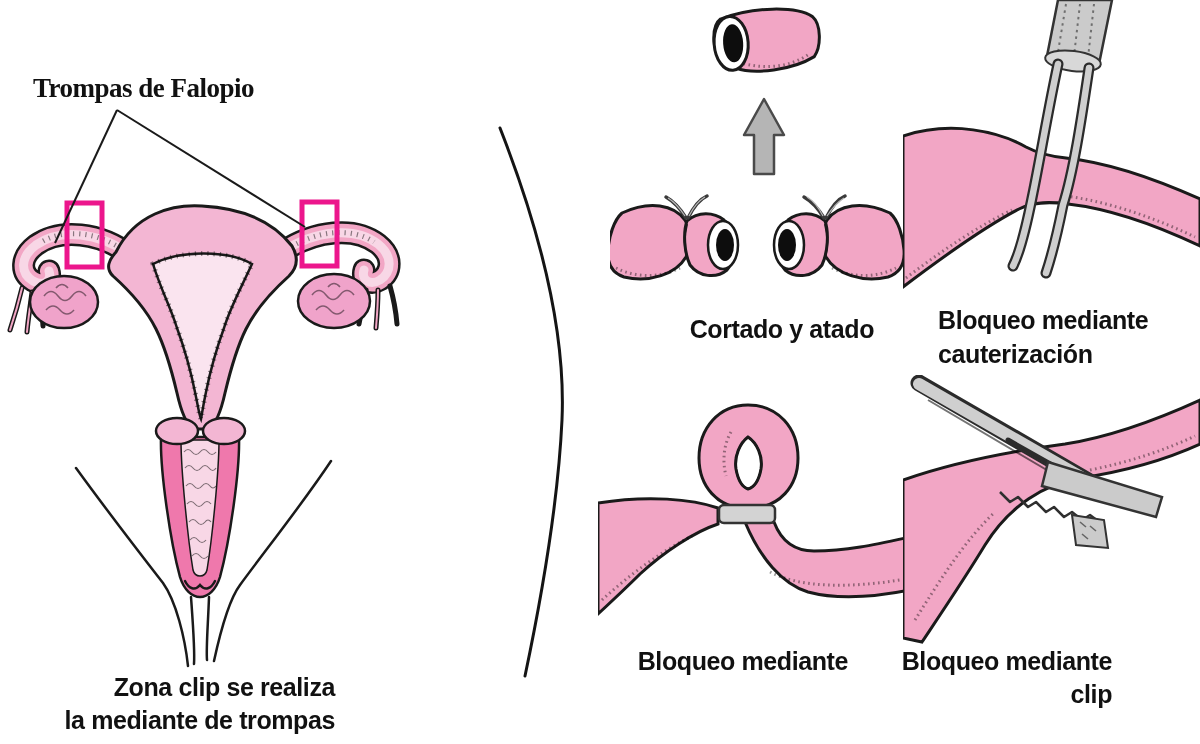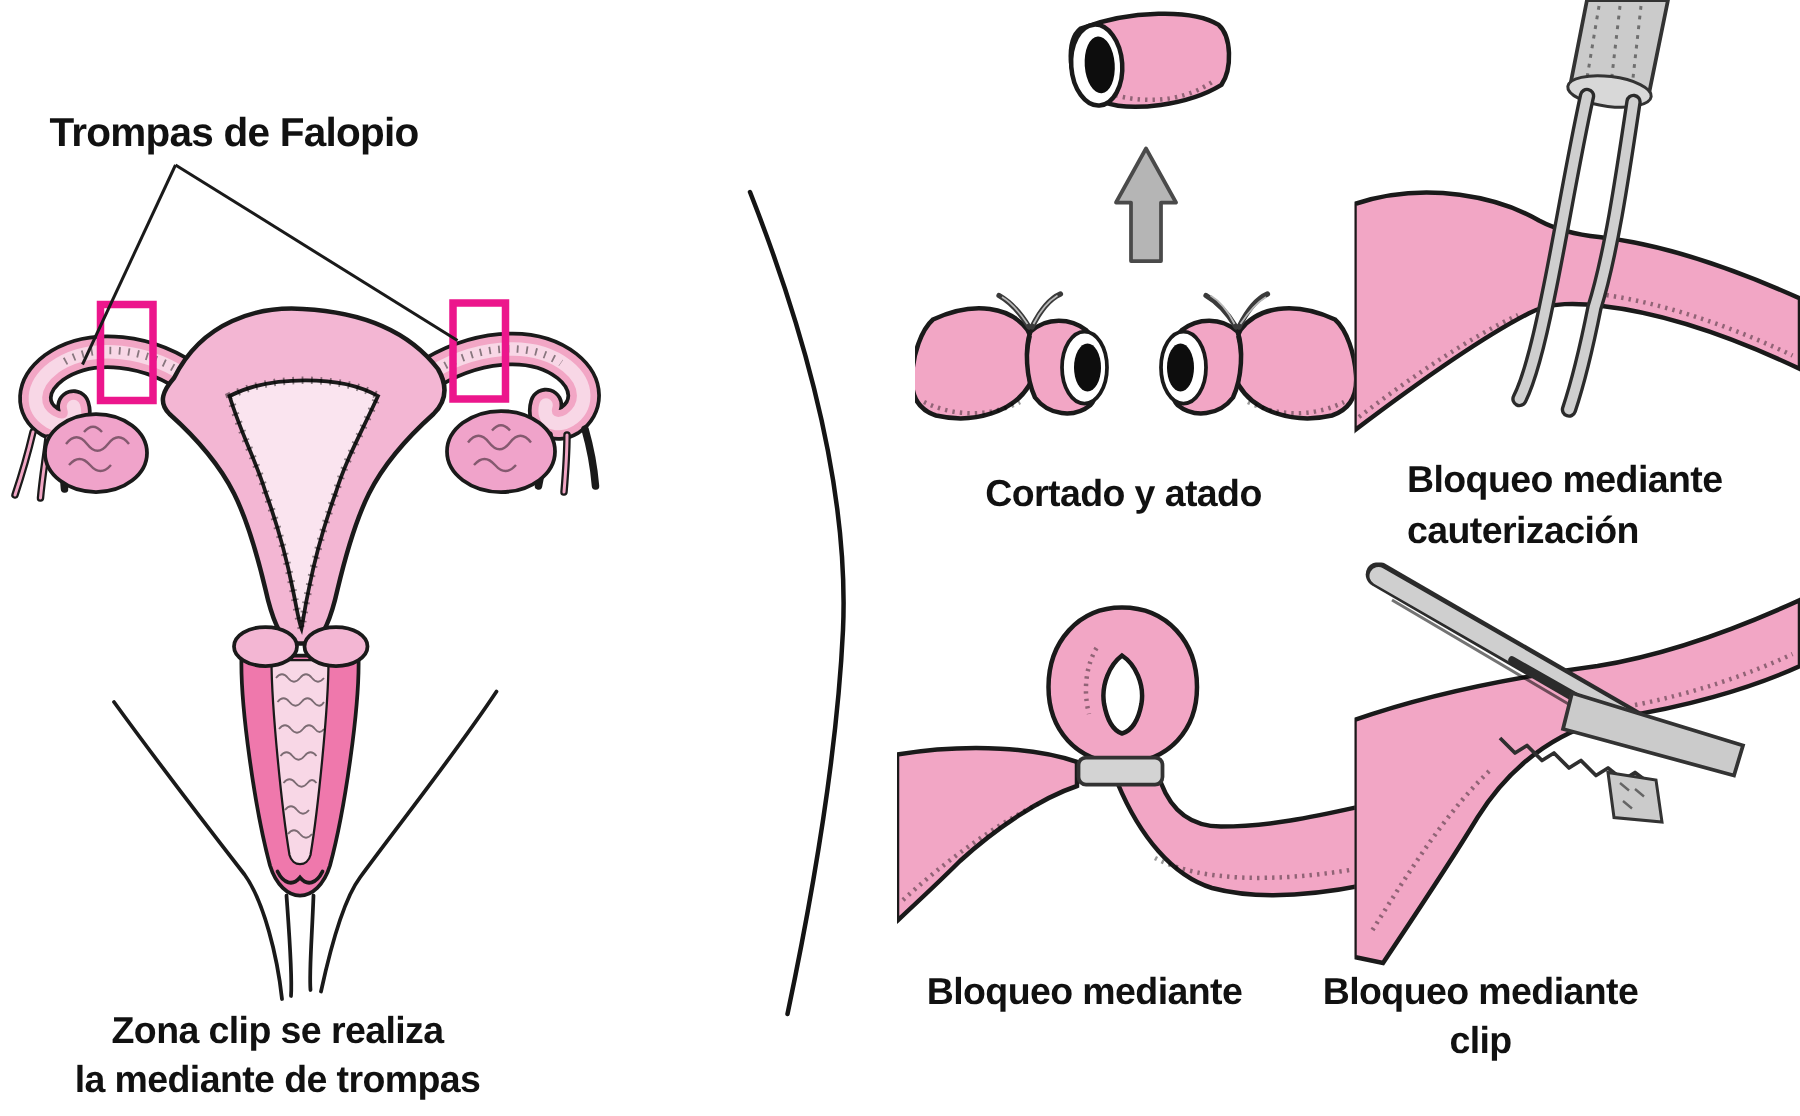--- a/index.html
+++ b/index.html
@@ -5,22 +5,22 @@
   html,body{margin:0;padding:0;background:#fff;}
   #canvas{
     position:relative;width:1200px;height:744px;background:#fff;overflow:hidden;
     font-family:"Liberation Sans", sans-serif;color:var(--text-ink,#111);
   }
   .abs{position:absolute;}
   .label{
     font-weight:bold;letter-spacing:-0.4px;line-height:33px;font-size:25px;
     color:var(--text-ink,#111);white-space:nowrap;
   }
-  .center{text-align:center;}
-  #figure-title{font-size:27px;letter-spacing:-0.5px;}
+  .center{text-align:right;}
+  #figure-title{font-size:27px;letter-spacing:-0.5px;font-family:Liberation Serif, serif;}
   
   .f-tube{fill:var(--tube-pink);}          .s-ink{stroke:var(--ink);}
   .f-wall{fill:var(--uterus-wall);}        .f-cavity{fill:var(--cavity-light);}
   .f-ovary{fill:var(--ovary-pink);}        .f-vagina{fill:var(--vagina-pink);}
   .f-canal{fill:var(--tube-light);}        .f-instr{fill:var(--instrument-gray);}
   .f-arrow{fill:var(--arrow-gray);}        .f-band{fill:var(--band-gray);}
   .s-magenta{stroke:var(--magenta);}       .s-instr{stroke:var(--instrument-dark);}
   .nofill{fill:none;}
   .stipple{fill:none;stroke:rgba(0,0,0,.40);stroke-dasharray:1.6 3.4;}
   .tick{fill:none;stroke:rgba(0,0,0,.45);stroke-width:5;stroke-dasharray:1.2 5;}

